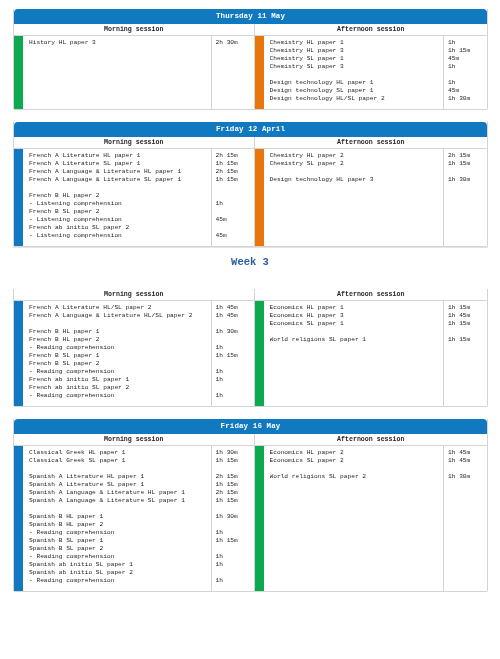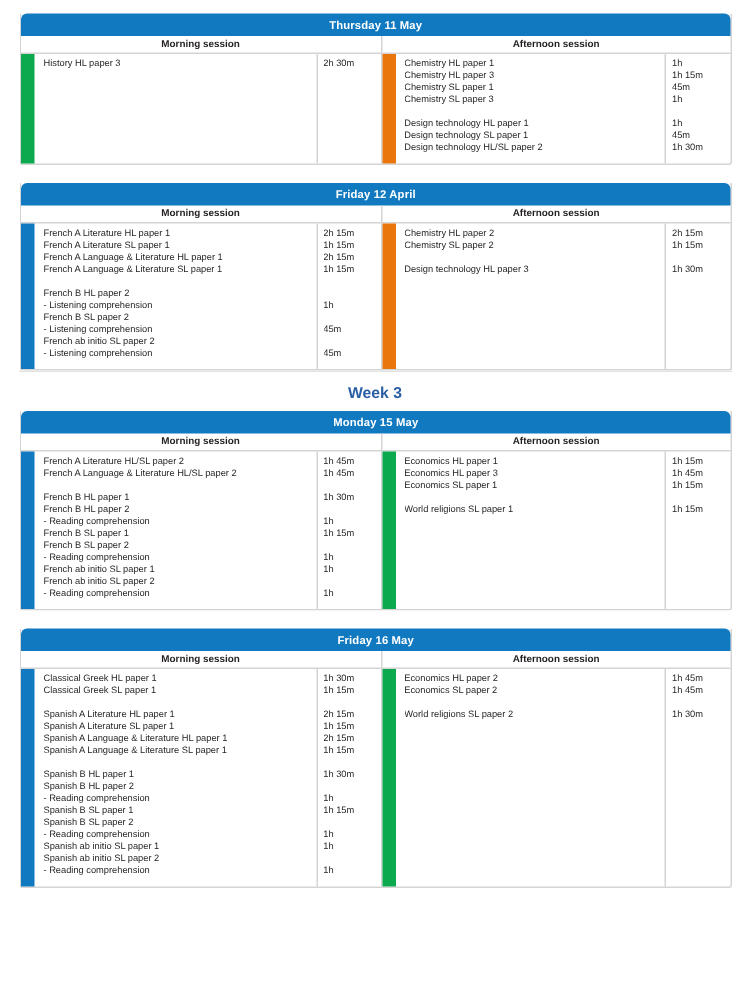--- a/index.html
+++ b/index.html
@@ -3,21 +3,21 @@
 <meta charset="utf-8">
 <style>
   html,body{margin:0;padding:0;}
   body{
     width:500px;height:659px;
     background:#ffffff;
     font-family:"Liberation Sans", sans-serif;
     color:#231f20;
     overflow:hidden;
   }
-  .page{position:relative;width:500px;height:659px;}
+  .page{position:relative;width:500px;height:659px;font-family:Liberation Mono, monospace;}
 
   
   .day{
     margin:0 12px 0 13px;
     border:1px solid #d4d4d4;
     border-top:none;
     border-radius:0 0 2px 2px;
     box-sizing:border-box;
     background:#fff;
   }
@@ -84,21 +84,21 @@
   
   .week-sep{
     margin:0 12px 0 13px;
     border-top:1px solid #e2e2e2;
   }
   .week-title{
     text-align:center;
     color:#2a5fa5;
     font-size:10.5px;
     font-weight:bold;
-    padding:8px 0 6px 0;
+    padding:8px 0 21px 0;
   }
   .gap-sm{height:9px;}
   .gap-md{height:12px;}
 </style>
 </head>
 <body>
 
 <div class="page">
 
   <div class="gap-sm"></div>
@@ -196,21 +196,20 @@
             <div class="row">1h 30m</div>
           </div>
         </div>
       </div>
     </div>
 
   <div class="week-sep"></div>
   <div class="week-title">Week 3</div>
 
   <div id="block-2" class="day">
-      <div class="day-title">Monday 15 May</div>
       <div class="sess-head">
         <div class="h morning">Morning session</div>
         <div class="h afternoon">Afternoon session</div>
       </div>
       <div class="sess-body">
         <div class="half morning">
           <div class="bar blue"></div>
           <div class="names">
             <div class="row">French A Literature HL/SL paper 2</div>
             <div class="row">French A Language &amp; Literature HL/SL paper 2</div>

